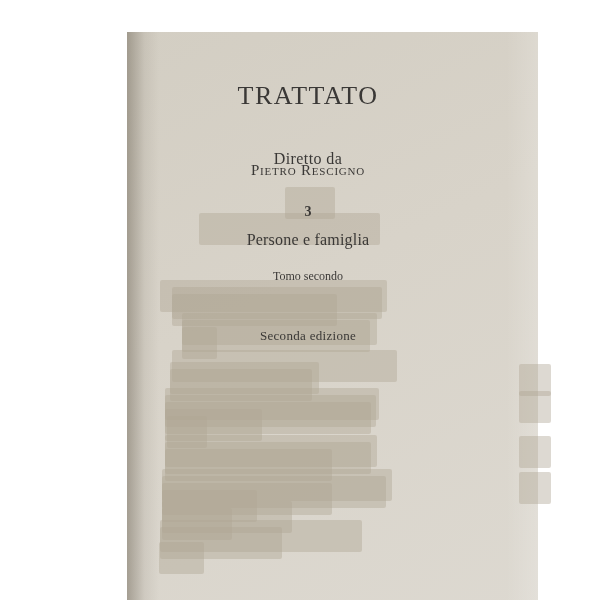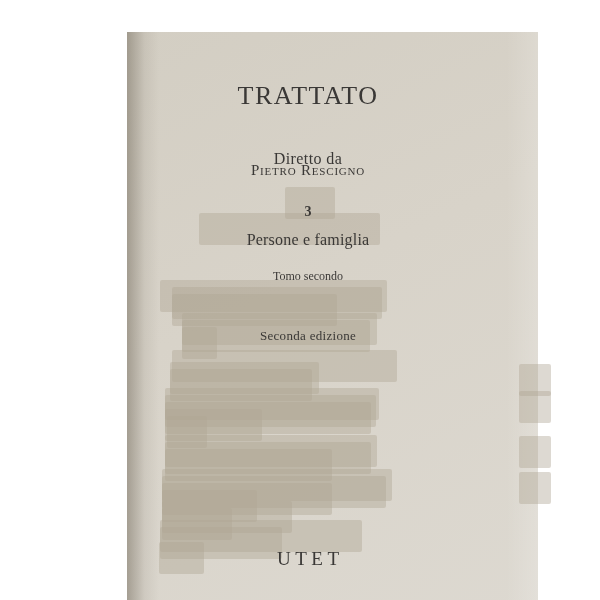--- a/index.html
+++ b/index.html
@@ -90,16 +90,15 @@
         <div class="bleed-line" style="top: 440px; left: 392px; width: 8px;"></div>
       </div>
     <div class="content">
       <div class="title l1">TRATTATO</div>
       <div class="directed">Diretto da</div>
       <div class="editor">Pietro Rescigno</div>
       <div class="volnum">3</div>
       <div class="voltitle">Persone e famiglia</div>
       <div class="tome">Tomo secondo</div>
       <div class="edition">Seconda edizione</div>
-      <div class="publisher">UTET</div>
     </div>
   </div>
 </div>
 
 </body></html>

